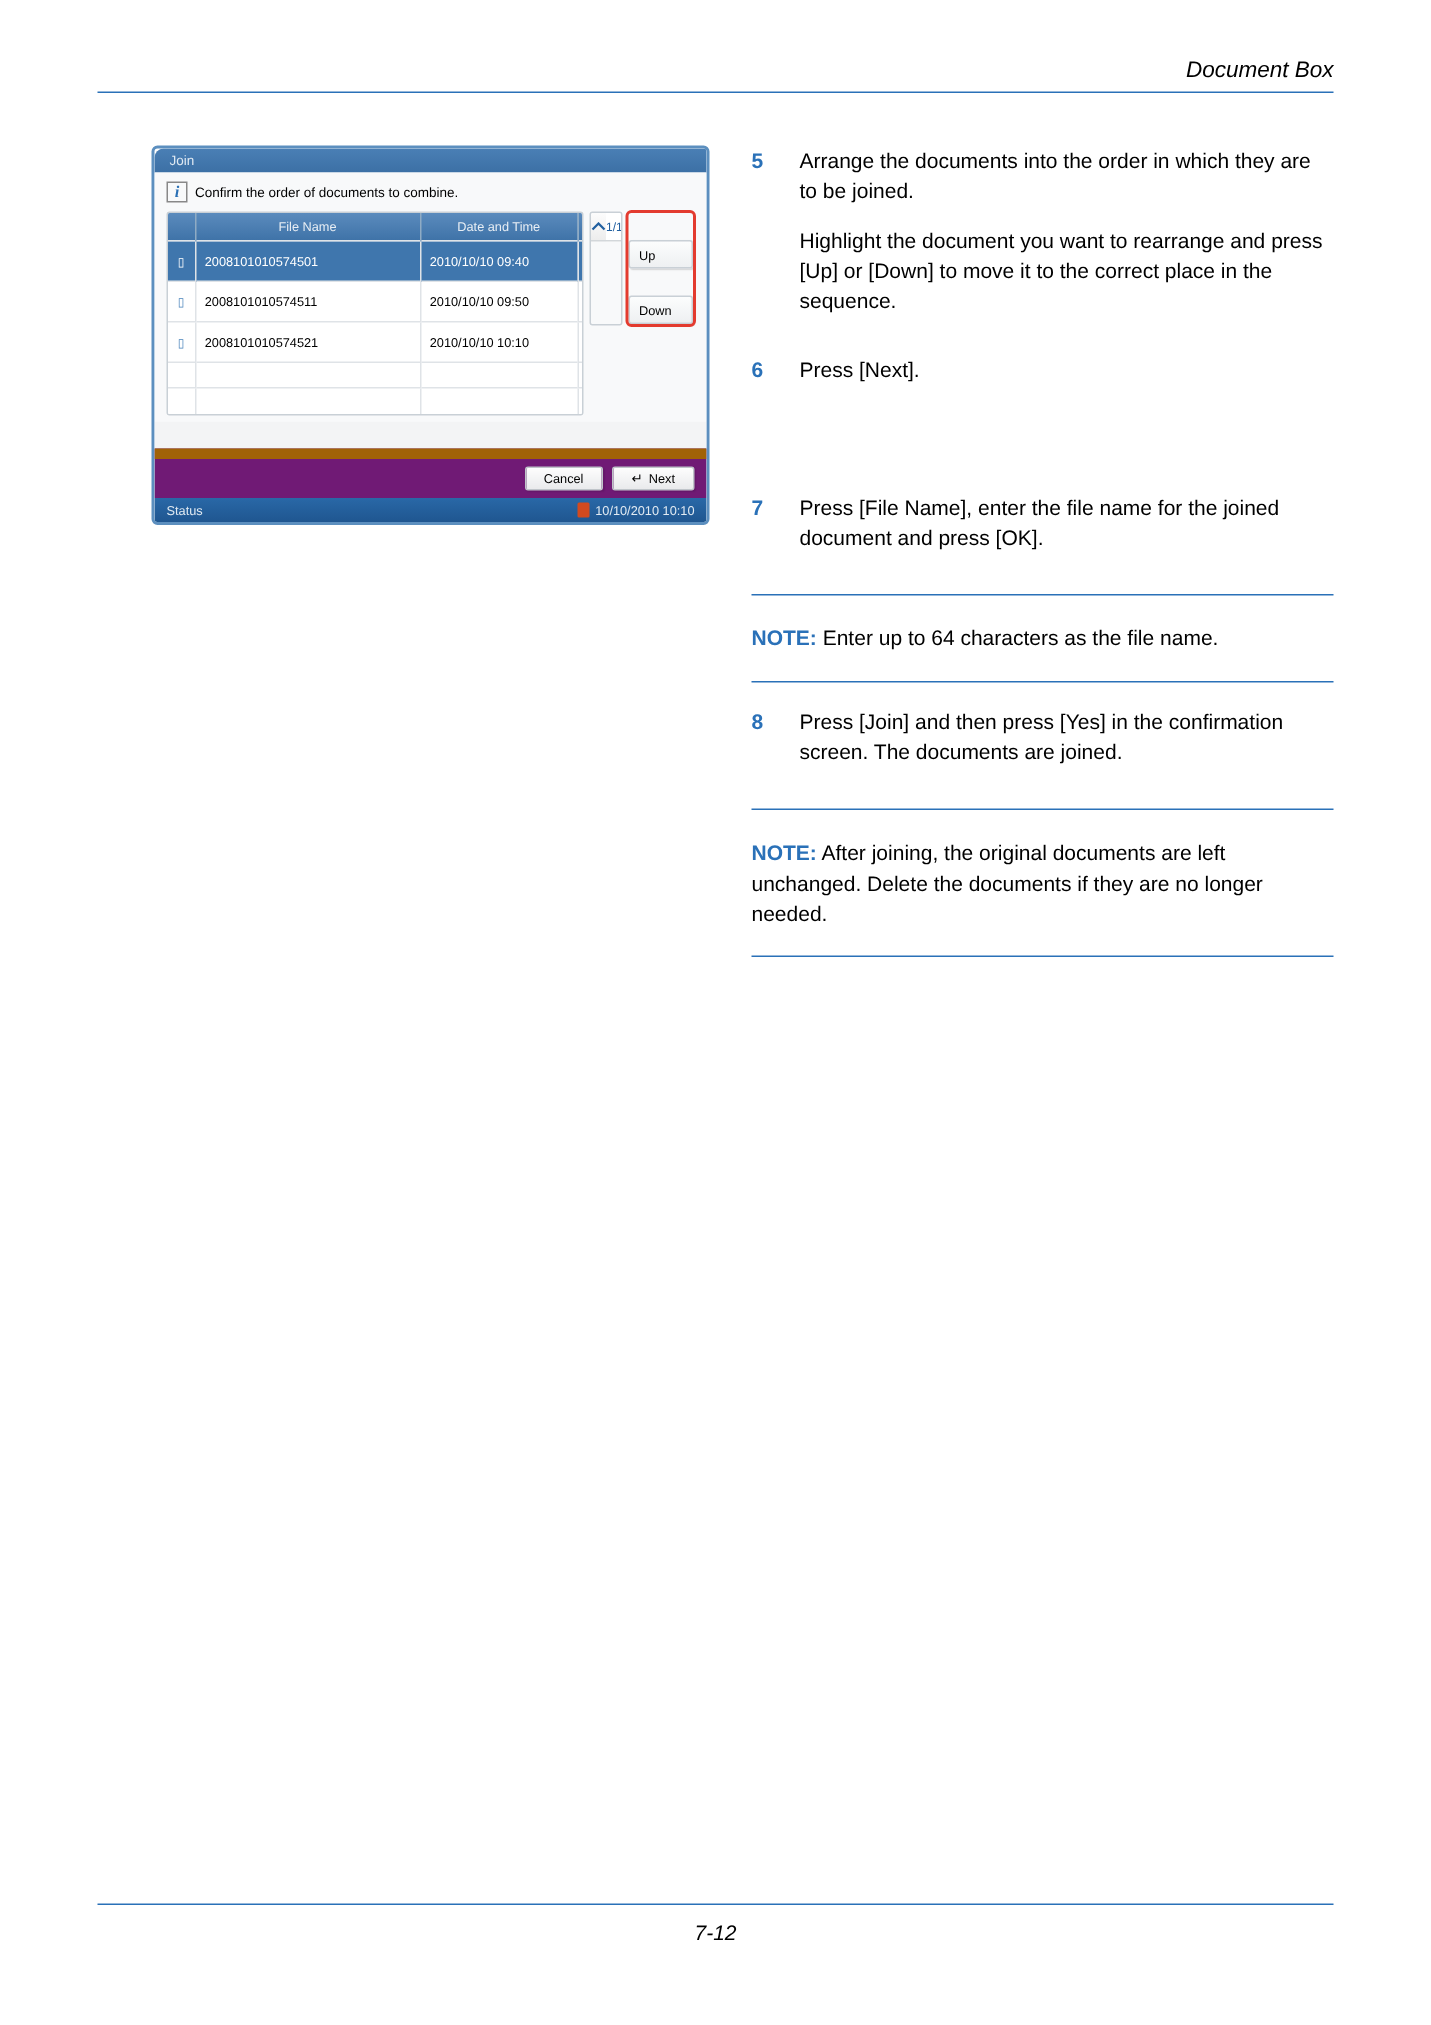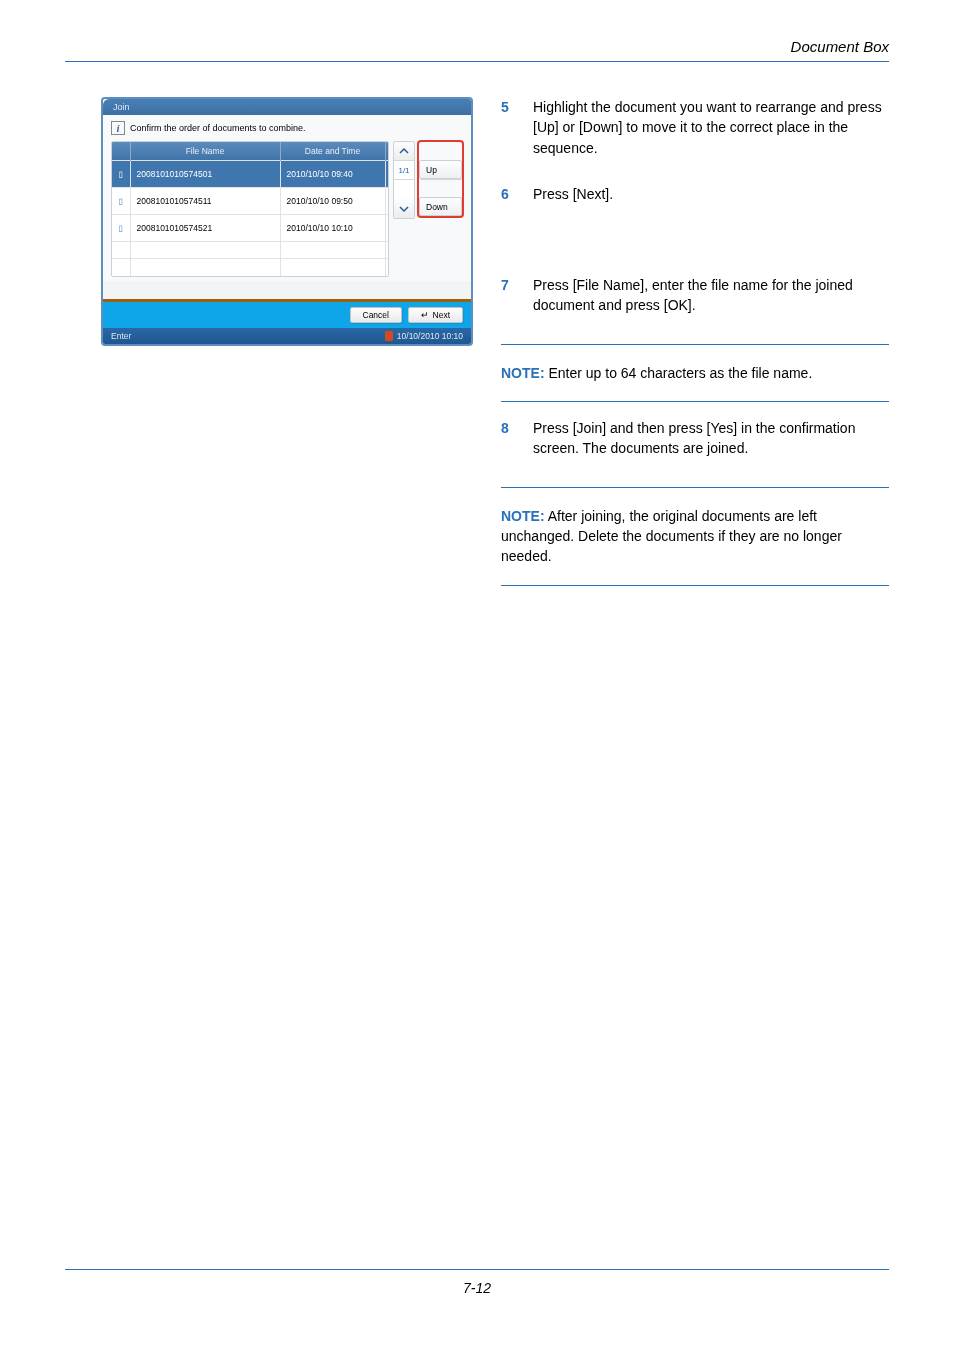--- a/index.html
+++ b/index.html
@@ -70,39 +70,39 @@
     }
     .tbl td:last-child, .tbl th:last-child { border-right: none; padding-left: 20px; }
     .tbl tr.selected td { background: #3f76ad; color: #fff; }
     .col-icon { width: 18px; text-align: center; }
     .col-name { width: 150px; padding-left: 10px; }
     .col-date { width: 105px; }
     .col-size { width: 45px; }
     .doc-icon-glyph { color: #4a84bb; font-size: 8px; }
     .doc-icon-sel { color: #fff; font-size: 8px; }
     .side-controls { width: 70px; display: flex; flex-direction: column; }
-    .arrow-stack { display: flex; flex-direction: column; border: 1px solid #c9d0d6; border-radius: 2px; overflow: hidden; }
+    .arrow-stack { display: flex; border: 1px solid #c9d0d6; border-radius: 2px; overflow: hidden; }
     .arrow-btn {
       height: 19px; background: linear-gradient(#fcfcfc,#ededed); border-bottom: 1px solid #d3d7da;
       display: flex; align-items: center; justify-content: center; color: #2260a0; font-size: 10px;
     }
     .arrow-btn:last-child { border-bottom: none; }
     .page-cell {
       height: 19px; display: flex; align-items: center; justify-content: center;
       background: #fff; border-bottom: 1px solid #d3d7da; font-size: 8px; color: #2260a0;
     }
     .updown-btn {
       height: 19px; background: linear-gradient(#fcfdfd,#eef0f2);
       border: 1px solid #c9d0d6; border-radius: 2px; display: flex; align-items: center;
       padding-left: 6px; font-size: 8.5px; box-shadow: 1px 1px 1px rgba(0,0,0,0.15);
     }
     .updown-highlight { outline: 2px solid #e33b2f; outline-offset: -1px; border-radius: 3px; padding: 1px; }
     .panel-footer {
-      background: #0ea5e9; padding: 5px 8px; display: flex; justify-content: flex-end; gap: 6px;
-      border-top: 3px solid #a16207;
+      background: #701a75; padding: 5px 8px; display: flex; justify-content: flex-end; gap: 6px;
+      border-top: 7px solid #a16207;
     }
     .footer-btn {
       background: linear-gradient(#fdfdfd,#e9eaec); border: 1px solid #bfc4c9; border-radius: 2px;
       padding: 2px 12px; font-size: 8.5px; display: flex; align-items: center; gap: 4px;
       box-shadow: 1px 1px 1px rgba(0,0,0,0.1);
     }
     .status-bar {
       background: linear-gradient(#2968a7,#1f5690);
       color: #e1eaf2; font-size: 8.5px; padding: 3px 8px; display: flex; justify-content: space-between;
     }
@@ -219,30 +219,31 @@
       </div>
       <div style="height:18px; background:#f3f4f5;"></div>
       <div class="panel-footer">
         <div class="footer-btn">Cancel</div>
         <div class="footer-btn">
             <span class="enter-glyph">↵</span>
             <span>Next</span>
           </div>
       </div>
       <div class="status-bar">
-        <span>Enter</span>
+        <span>Status</span>
         <span><span class="status-ico"></span><span>10/10/2010   10:10</span></span>
       </div>
     </div>
   </div>
 
   <div class="right-col">
     <div class="step">
       <div class="step-num">5</div>
       <div class="step-body">
+        <p>Arrange the documents into the order in which they are to be joined.</p>
         <p>Highlight the document you want to rearrange and press [Up] or [Down] to move it to the correct place in the sequence.</p>
       </div>
     </div>
     <div class="step">
       <div class="step-num">6</div>
       <div class="step-body">
           <p>Press [Next].</p>
         </div>
     </div>
 

